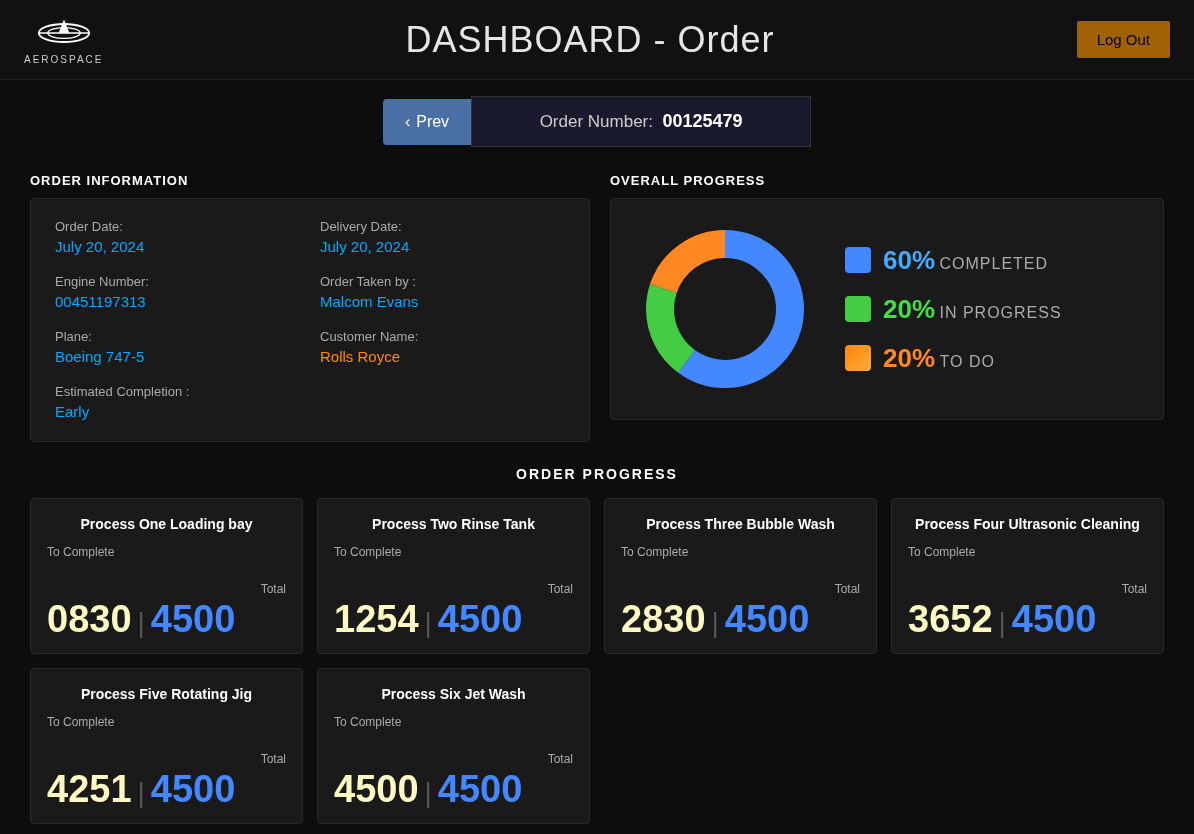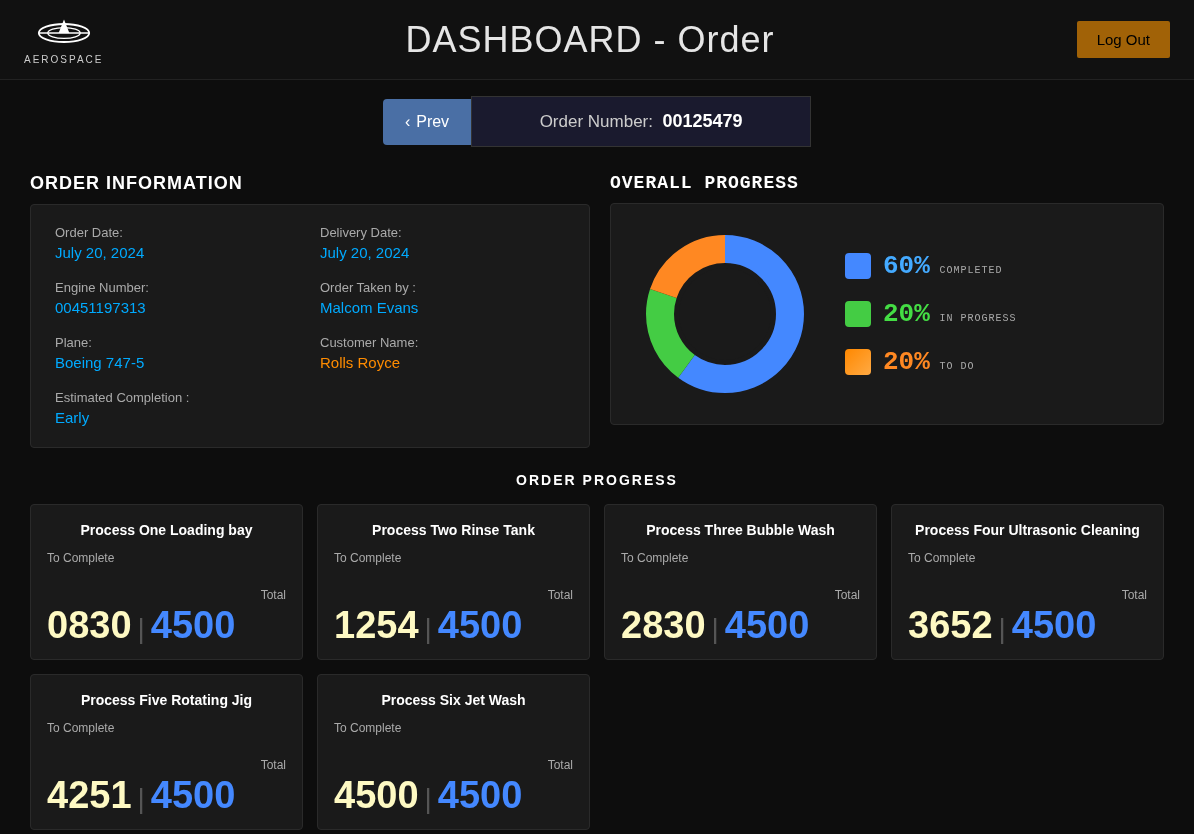--- a/index.html
+++ b/index.html
@@ -98,26 +98,25 @@
     .two-col {
       display: flex;
       gap: 20px;
       margin-bottom: 24px;
     }
     .left-col {
       flex: 0 0 560px;
     }
     .right-col {
       flex: 1;
-      font-family: Liberation Mono, monospace;
     }
 
     
     .section-header {
-      font-size: 18px;
+      font-size: 13px;
       font-weight: 700;
       letter-spacing: 1px;
       color: #fff;
       margin-bottom: 10px;
       text-transform: uppercase;
     }
 
     
     .order-info-card {
       background: #1a1a1a;
@@ -178,21 +177,21 @@
     .swatch-green { background: #44cc44; }
     .swatch-orange { background: linear-gradient(135deg, #ff8800, #ffaa44); }
     .legend-pct {
       font-size: 26px;
       font-weight: 700;
     }
     .pct-blue { color: #44aaff; }
     .pct-green { color: #44dd44; }
     .pct-orange { color: #ff8822; }
     .legend-label {
-      font-size: 10px;
+      font-size: 16px;
       color: #aaa;
       letter-spacing: 1px;
       text-transform: uppercase;
       text-align: center;
     }
 
     
     .order-progress-header {
       text-align: center;
       font-size: 14px;

